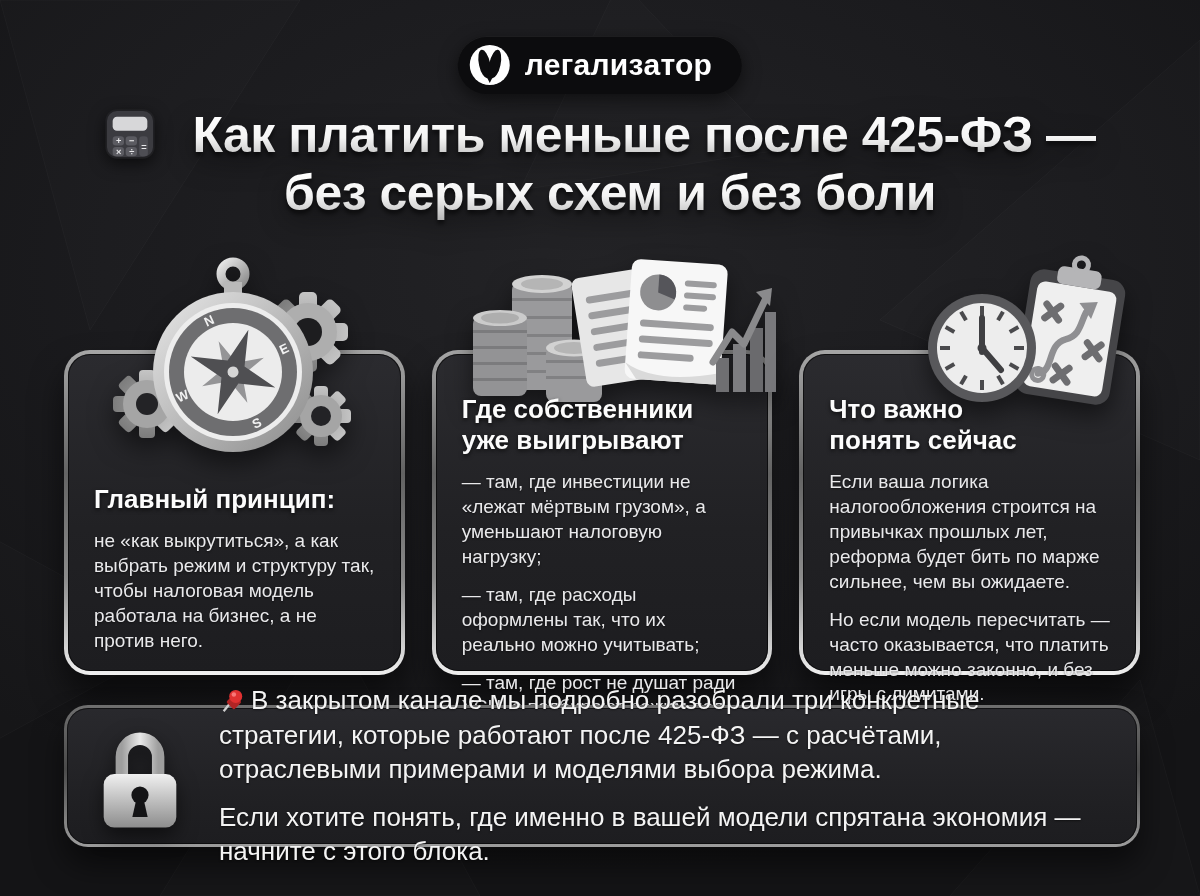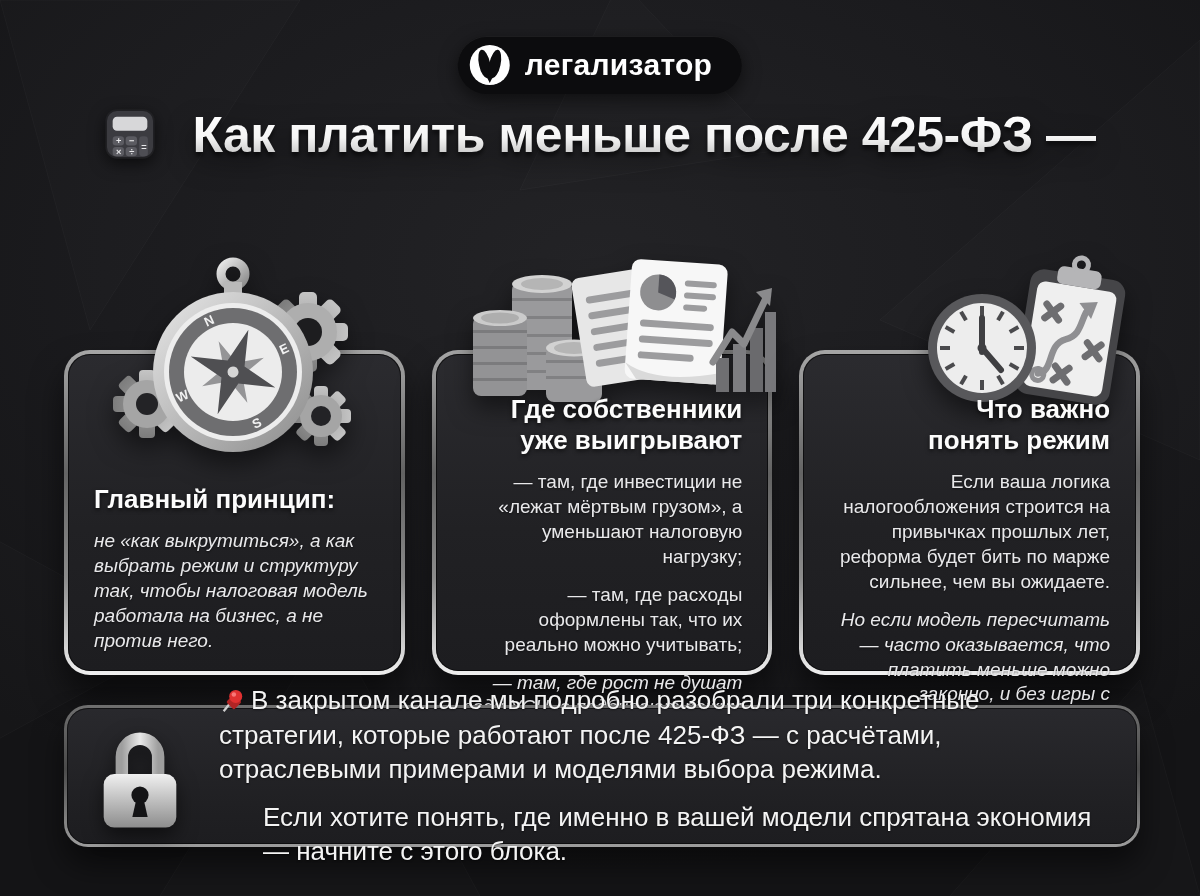--- a/index.html
+++ b/index.html
@@ -53,23 +53,23 @@
   }
   .card-inner{position:relative; height:100%; padding:0 26px; box-sizing:border-box;}
   .card-heading{
     margin:0; font-size:26px; font-weight:700; line-height:1.2; color:#fcfcfc;
     white-space:pre-line; text-shadow:0 2px 4px rgba(0,0,0,.65);
   }
   .card-body p{
     margin:0 0 13px 0; font-size:19px; line-height:1.31; color:#e9e9eb;
     text-shadow:0 1px 2px rgba(0,0,0,.5);
   }
-  .card-body p:last-child{margin-bottom:0;font-style:italic;}
+  .card-body p:last-child{margin-bottom:0;}
   .pad-tall{padding-top:130px;}
-  .pad-short{padding-top:40px;text-align:right;}
+  .pad-short{padding-top:40px;}
   .card-heading + .card-body{margin-top:14px;}
 
   .float-icon{position:absolute; pointer-events:none;
     filter:drop-shadow(0 12px 12px rgba(0,0,0,.5));}
   .icon-compass{top:-100px; left:50%; transform:translateX(-50%); width:258px; height:210px;}
   .icon-money{top:-100px; left:34px; width:306px; height:152px;}
   .icon-clock{top:-102px; right:-16px; width:232px; height:160px;}
 
   
   .banner{
@@ -80,21 +80,21 @@
       linear-gradient(180deg,#6f6f6f 0%,#4a4a4a 45%,#9d9d9d 100%) border-box;
     box-shadow:0 18px 30px rgba(0,0,0,.5), inset 0 0 0 1px rgba(0,0,0,.55);
   }
   .banner-lock{position:absolute; left:30px; top:50%; transform:translateY(-50%);
     width:86px; height:116px; filter:drop-shadow(0 8px 10px rgba(0,0,0,.55));}
   .banner-text{
     position:absolute; left:152px; right:34px; top:50%; transform:translateY(-50%);
     font-size:26px; line-height:1.33; color:#f4f4f4; text-shadow:0 1px 2px rgba(0,0,0,.5);
   }
   .banner-text p{margin:0;}
-  .banner-text p + p{margin-top:13px;margin-left:44px;}
+  .banner-text p + p{margin-top:13px;}
   .pin-icon{width:26px;height:26px;vertical-align:-5px;margin-right:6px;}
 </style>
 </head>
 <body>
 
 <div class="page">
 
   <svg class="bg-facets" width="1200" height="896" viewBox="0 0 1200 896">
     <g stroke="rgba(255,255,255,0.03)" fill="rgba(255,255,255,0.012)">
       <polygon points="0,0 300,0 90,330"></polygon>
@@ -132,20 +132,21 @@
         </g>
         <g fill="#e9e9eb" font-family="Liberation Sans, sans-serif" font-size="8.5" font-weight="bold" text-anchor="middle">
           <text x="13.3" y="33.4">+</text>
           <text x="25.3" y="33.2">−</text>
           <text x="13.3" y="43.4">×</text>
           <text x="25.3" y="43.4">÷</text>
           <text x="36.6" y="38.6">=</text>
         </g>
       </svg><span class="t-grad">Как платить меньше после 425-ФЗ —</span>
     </span>
+    <span class="t-line"><span class="t-grad">без серых схем и без боли</span></span>
   </h1>
 
   <div class="cards-row">
 
     <div class="card">
       <svg class="float-icon icon-compass" viewBox="0 0 258 210">
         <defs>
           <linearGradient id="cgA" x1="0" y1="0" x2="1" y2="1">
             <stop offset="0" stop-color="#e8e8e8"></stop>
               <stop offset="1" stop-color="#8b8b8b"></stop>
@@ -341,21 +342,21 @@
             <rect x="-2" y="-42" width="4" height="10" transform="rotate(300)"></rect>
             <rect x="-2" y="-42" width="4" height="10" transform="rotate(330)"></rect>
           </g>
           <line x1="0" y1="4" x2="0" y2="-30" stroke="#3f3f42" stroke-width="6" stroke-linecap="round"></line>
           <line x1="0" y1="0" x2="19" y2="22" stroke="#3f3f42" stroke-width="6" stroke-linecap="round"></line>
           <circle r="4.5" fill="#3f3f42"></circle>
         </g>
       </svg>
       <div class="card-inner pad-short">
         <h2 class="card-heading">Что важно
-понять режим</h2>
+понять сейчас</h2>
         <div class="card-body">
           <p>Если ваша логика налогообложения строится на привычках прошлых лет, реформа будет бить по марже сильнее, чем вы ожидаете.</p>
           <p>Но если модель пересчитать — часто оказывается, что платить меньше можно законно, и без игры с лимитами.</p>
         </div>
       </div>
     </div>
   </div>
 
   <div class="banner">
     <svg class="banner-lock" viewBox="0 0 90 120">

